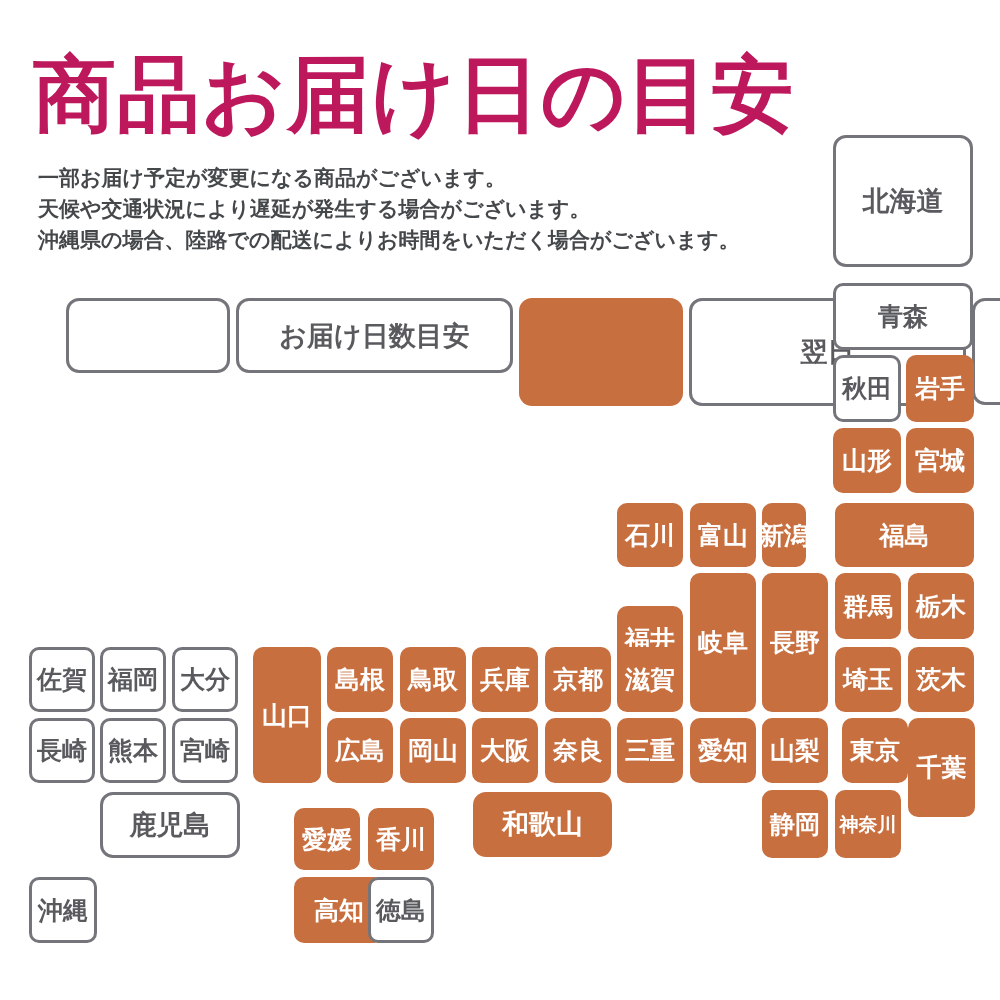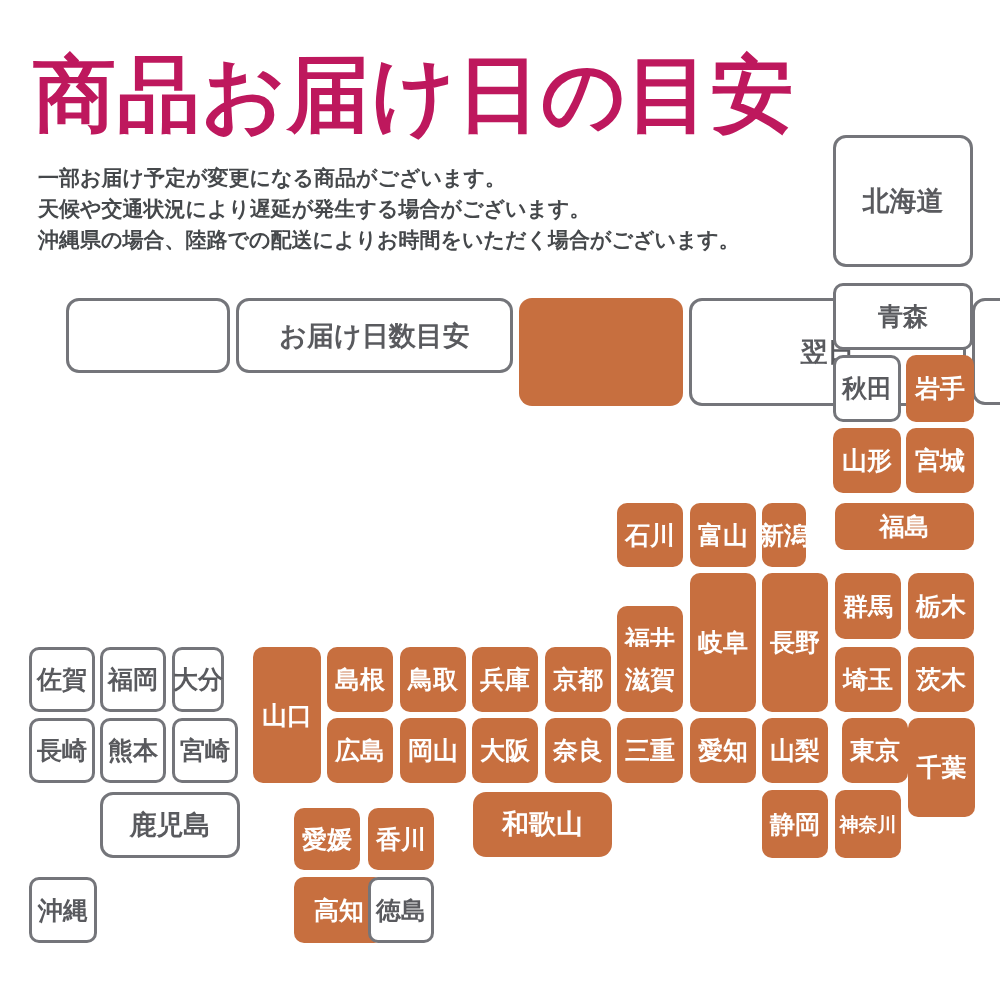--- a/index.html
+++ b/index.html
@@ -79,32 +79,32 @@
 <div id="map">
     <div class="pref white" style="left: 833px; top: 135px; width: 140px; height: 132px; font-size: 27px; border-radius: 13px;">北海道</div>
     <div class="pref white" style="left: 833px; top: 283px; width: 140px; height: 67px;">青森</div>
     <div class="pref white" style="left: 833px; top: 355px; width: 68px; height: 67px;">秋田</div>
     <div class="pref orange" style="left: 906px; top: 355px; width: 68px; height: 67px;">岩手</div>
     <div class="pref orange" style="left: 833px; top: 428px; width: 68px; height: 65px;">山形</div>
     <div class="pref orange" style="left: 906px; top: 428px; width: 68px; height: 65px;">宮城</div>
     <div class="pref orange" style="left: 617px; top: 503px; width: 66px; height: 64px;">石川</div>
     <div class="pref orange" style="left: 690px; top: 503px; width: 66px; height: 64px;">富山</div>
     <div class="pref orange" style="left: 762px; top: 503px; width: 44px; height: 64px;">新潟</div>
-    <div class="pref orange" style="left: 835px; top: 503px; width: 139px; height: 47px; font-family: Liberation Serif, serif;">福島</div>
+    <div class="pref orange" style="left: 835px; top: 503px; width: 139px; height: 64px; font-family: Liberation Serif, serif;">福島</div>
     <div class="pref orange" style="left: 617px; top: 573px; width: 66px; height: 66px; margin-top: 33px;">福井</div>
     <div class="pref orange" style="left: 690px; top: 573px; width: 66px; height: 139px;">岐阜</div>
     <div class="pref orange" style="left: 762px; top: 573px; width: 66px; height: 139px;">長野</div>
     <div class="pref orange" style="left: 835px; top: 573px; width: 66px; height: 66px;">群馬</div>
     <div class="pref orange" style="left: 908px; top: 573px; width: 66px; height: 66px;">栃木</div>
     <div class="pref orange" style="left: 617px; top: 647px; width: 66px; height: 65px;">滋賀</div>
     <div class="pref orange" style="left: 835px; top: 647px; width: 66px; height: 65px;">埼玉</div>
     <div class="pref orange" style="left: 908px; top: 647px; width: 66px; height: 65px;">茨木</div>
     <div class="pref white" style="left: 29px; top: 647px; width: 66px; height: 65px;">佐賀</div>
     <div class="pref white" style="left: 100px; top: 647px; width: 66px; height: 65px;">福岡</div>
-    <div class="pref white" style="left: 172px; top: 647px; width: 52px; height: 65px;">大分</div>
+    <div class="pref white" style="left: 172px; top: 647px; width: 66px; height: 65px;">大分</div>
     <div class="pref orange" style="left: 253px; top: 647px; width: 68px; height: 136px;">山口</div>
     <div class="pref orange" style="left: 327px; top: 647px; width: 66px; height: 65px;">島根</div>
     <div class="pref orange" style="left: 400px; top: 647px; width: 66px; height: 65px;">鳥取</div>
     <div class="pref orange" style="left: 472px; top: 647px; width: 66px; height: 65px;">兵庫</div>
     <div class="pref orange" style="left: 545px; top: 647px; width: 66px; height: 65px;">京都</div>
     <div class="pref white" style="left: 29px; top: 718px; width: 66px; height: 65px;">長崎</div>
     <div class="pref white" style="left: 100px; top: 718px; width: 66px; height: 65px;">熊本</div>
     <div class="pref white" style="left: 172px; top: 718px; width: 66px; height: 65px;">宮崎</div>
     <div class="pref orange" style="left: 327px; top: 718px; width: 66px; height: 65px;">広島</div>
     <div class="pref orange" style="left: 400px; top: 718px; width: 66px; height: 65px;">岡山</div>

